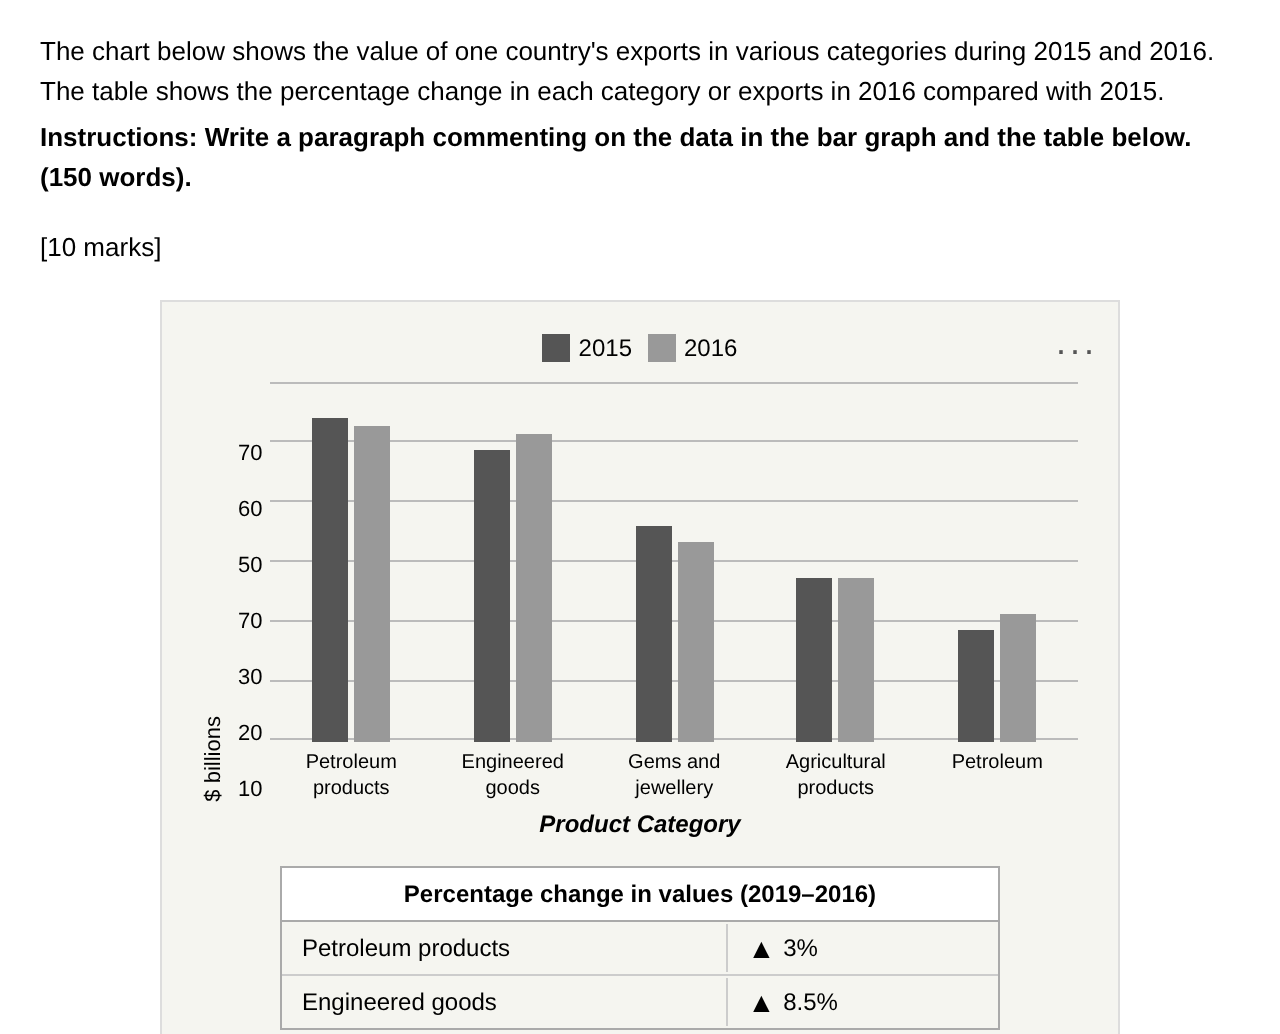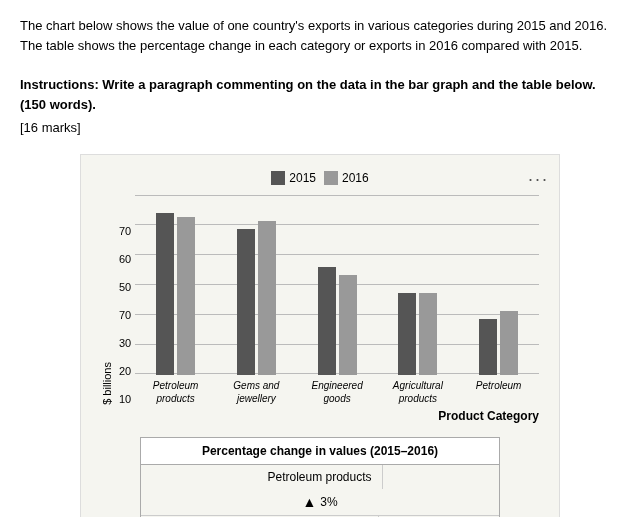--- a/index.html
+++ b/index.html
@@ -6,26 +6,26 @@
     body {
       font-family: Arial, sans-serif;
       font-size: 13px;
       background: #fff;
       color: #000;
       width: 640px;
       min-height: 517px;
       padding: 16px 20px;
     }
     .intro-text {
-      margin-bottom: 20px;
+      margin-bottom: 4px;
       line-height: 1.5;
     }
     .instructions {
       font-weight: bold;
-      margin-bottom: 4px;
+      margin-bottom: 16px;
       line-height: 1.5;
     }
     .marks {
       margin-bottom: 16px;
       line-height: 1.5;
     }
     .chart-container {
       background: #f5f5f0;
       border: 1px solid #ddd;
       margin: 0 auto;
@@ -81,27 +81,27 @@
       display: flex;
       justify-content: space-around;
       font-size: 10px;
       text-align: center;
       margin-top: 4px;
     }
     .x-label {
       width: 60px;
       text-align: center;
       line-height: 1.3;
+    }
+    .x-axis-title {
+      text-align: center;
+      font-weight: bold;
+      font-size: 12px;
+      margin-top: 4px;
       font-style: italic;
-    }
-    .x-axis-title {
-      text-align: right;
-      font-weight: bold;
-      font-size: 12px;
-      margin-top: 4px;
     }
     .y-axis-rotated-label {
       writing-mode: vertical-rl;
       transform: rotate(180deg);
       font-size: 11px;
       margin-right: 4px;
       white-space: nowrap;
     }
     .chart-inner {
       display: flex;
@@ -117,21 +117,20 @@
       text-align: center;
       font-weight: bold;
       font-size: 12px;
       padding: 6px 8px;
       border-bottom: 1px solid #aaa;
     }
     .table-row {
       display: flex;
       border-bottom: 1px solid #ccc;
       align-items: center;
-      flex-direction: column;
     }
     .table-row:last-child {
       border-bottom: none;
     }
     .table-cell {
       padding: 5px 10px;
       font-size: 12px;
     }
     .table-cell-name {
       flex: 1.4;
@@ -146,21 +145,21 @@
     .arrow-up {
       color: #000;
       font-size: 14px;
     }
   </style>
 </head>
 <body>
 
 <p class="intro-text">The chart below shows the value of one country's exports in various categories during 2015 and 2016. The table shows the percentage change in each category or exports in 2016 compared with 2015.</p>
 <p class="instructions">Instructions: Write a paragraph commenting on the data in the bar graph and the table below. (150 words).</p>
-<p class="marks">[16 marks]</p>
+<p class="marks">[10 marks]</p>
 
 <div class="chart-container">
   <span class="more-btn">...</span>
 
 
   <div class="legend">
     <div class="legend-item">
       <span class="legend-box" style="background:#555;"></span>
       <span>2015</span>
     </div>
@@ -220,32 +219,32 @@
 
           <div class="bar-group">
             <div class="bar bar-2015" style="height:56px;"></div>
             <div class="bar bar-2016" style="height:64px;"></div>
           </div>
         </div>
       </div>
 
       <div class="x-labels">
         <div class="x-label">Petroleum<br>products</div>
+        <div class="x-label">Engineered<br>goods</div>
         <div class="x-label">Gems and<br>jewellery</div>
-        <div class="x-label">Engineered<br>goods</div>
         <div class="x-label">Agricultural<br>products</div>
         <div class="x-label">Petroleum</div>
       </div>
     </div>
   </div>
 
   <div class="x-axis-title">Product Category</div>
 
   <div class="table-container">
-    <div class="table-header">Percentage change in values (2015–2016)</div>
+    <div class="table-header">Percentage change in values (2019–2016)</div>
     <div class="table-row">
       <div class="table-cell table-cell-name">Petroleum products</div>
       <div class="table-cell table-cell-change">
         <span class="arrow-up">▲</span>
         <span>3%</span>
       </div>
     </div>
     <div class="table-row">
       <div class="table-cell table-cell-name">Engineered goods</div>
       <div class="table-cell table-cell-change">

